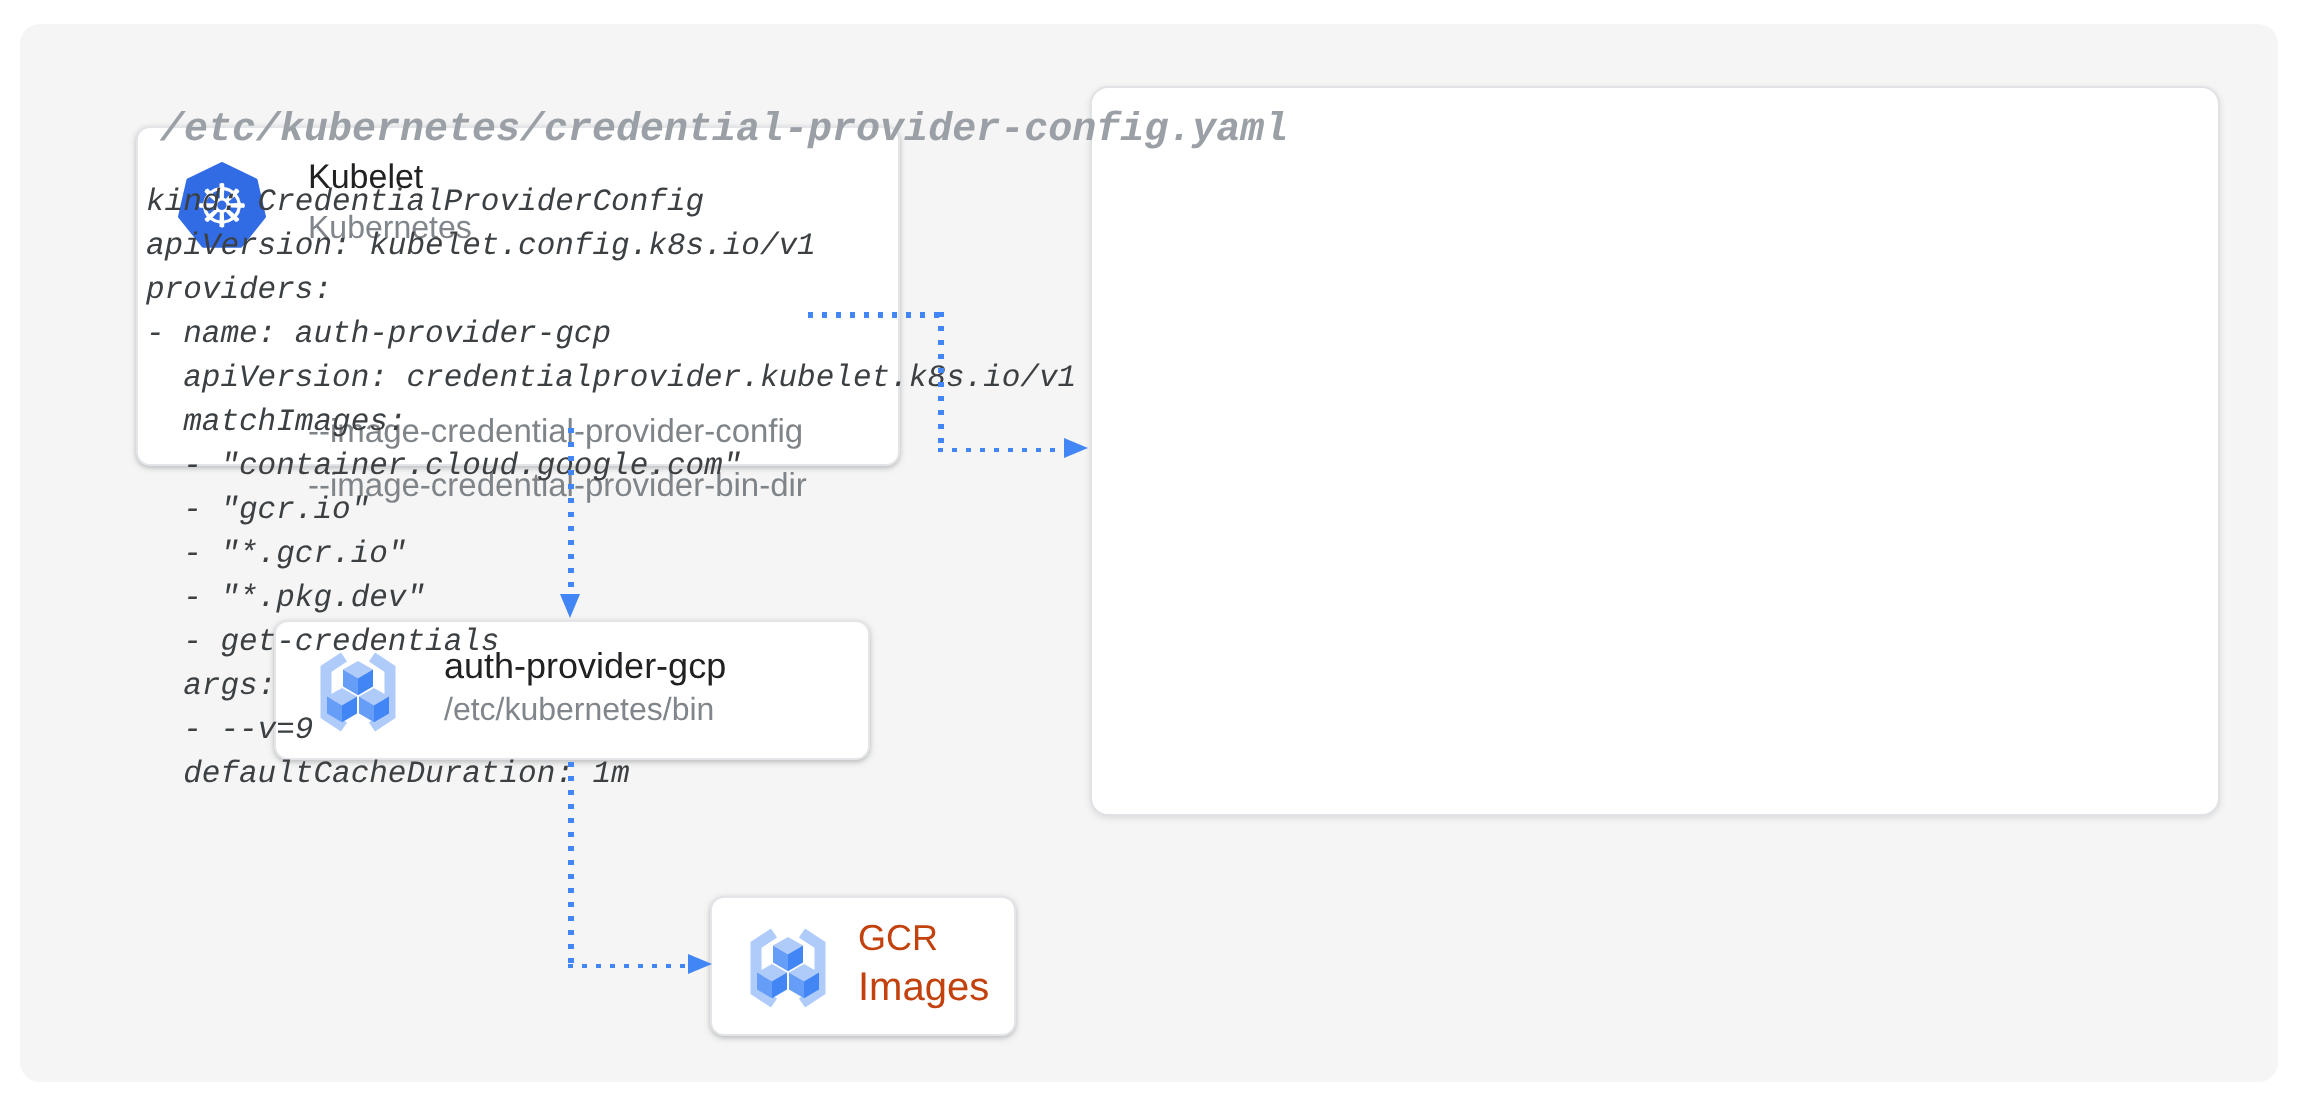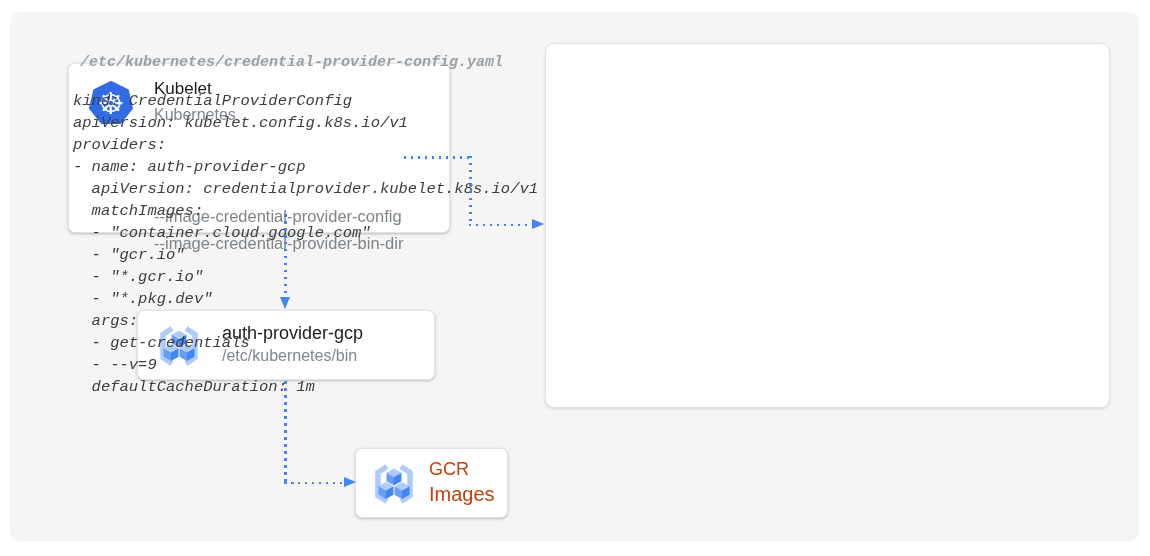--- a/index.html
+++ b/index.html
@@ -40,21 +40,21 @@
 
   
   .code-panel {
     position: absolute; left: 545px; top: 43px; width: 565px; height: 365px;
     background: #ffffff; border: 1px solid #e0e2e6; border-radius: 9px;
     box-shadow: 0 1px 3px rgba(60,64,67,.15);
   }
   .code-title {
     position: absolute; left: 80px; top: 54px;
     font-family: "Liberation Mono", monospace; font-style: italic; font-weight: bold;
-    font-size: 15px; color: #9aa0a6; white-space: pre;
+    font-size: 20px; color: #9aa0a6; white-space: pre;
   }
   .code-block {
     position: absolute; left: 73px; top: 90px;
     font-family: "Liberation Mono", monospace; font-style: italic; font-weight: normal;
     font-size: 15.5px; color: #3c4043;
   }
   .code-line { white-space: pre; line-height: 22px; height: 22px; }
 
   
   .dots-h { position: absolute; height: 2.5px;
@@ -136,22 +136,22 @@
     <div class="code-line">kind: CredentialProviderConfig</div>
     <div class="code-line">apiVersion: kubelet.config.k8s.io/v1</div>
     <div class="code-line">providers:</div>
     <div class="code-line">- name: auth-provider-gcp</div>
     <div class="code-line">  apiVersion: credentialprovider.kubelet.k8s.io/v1</div>
     <div class="code-line">  matchImages:</div>
     <div class="code-line">  - "container.cloud.google.com"</div>
     <div class="code-line">  - "gcr.io"</div>
     <div class="code-line">  - "*.gcr.io"</div>
     <div class="code-line">  - "*.pkg.dev"</div>
+    <div class="code-line">  - get-credentials</div>
     <div class="code-line">  args:</div>
-    <div class="code-line">  - get-credentials</div>
     <div class="code-line">  - --v=9</div>
     <div class="code-line">  defaultCacheDuration: 1m</div>
   </div>
 
   <div class="dots-h" style="left:404px; top:156px; width:67px;"></div>
   <div class="dots-v" style="left:469px; top:156px; height:70px;"></div>
   <div class="dots-h" style="left:469px; top:223.5px; width:63px;"></div>
   <div class="head-right" style="left:532px; top:219px;"></div>
 
   <div class="dots-v" style="left:284px; top:214px; height:86px;"></div>

